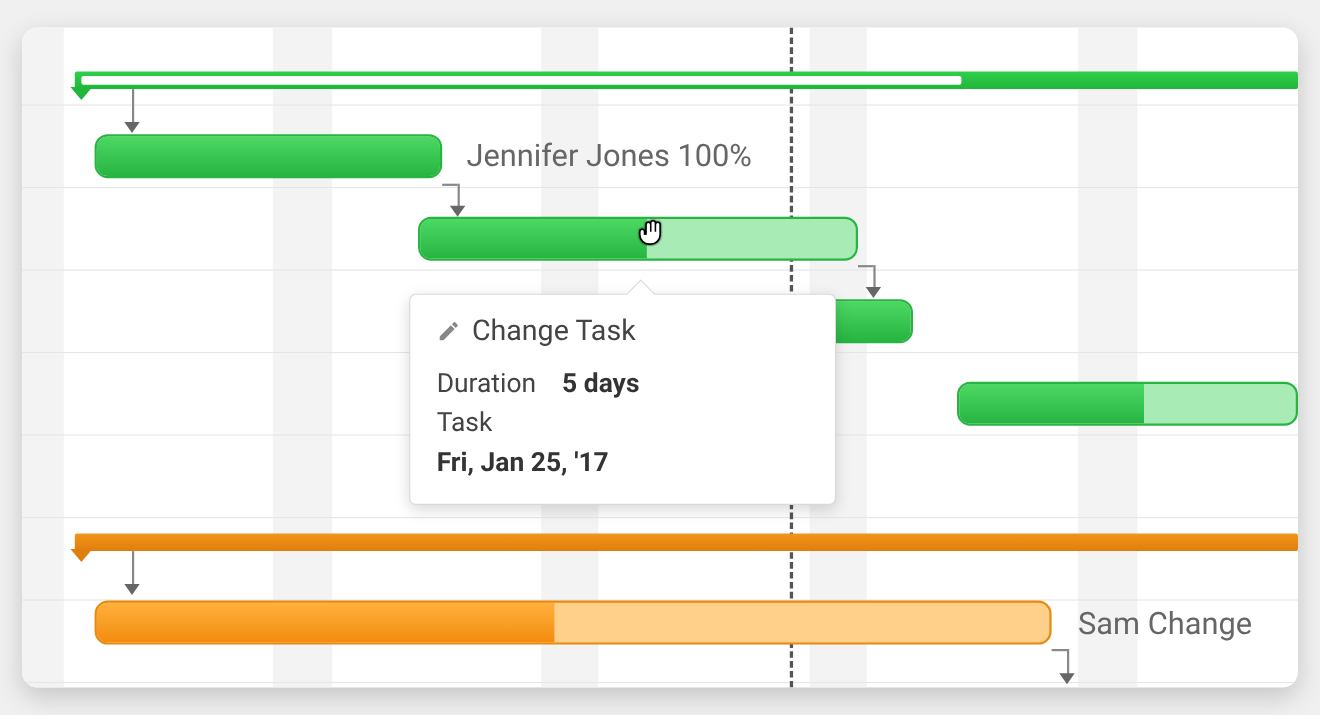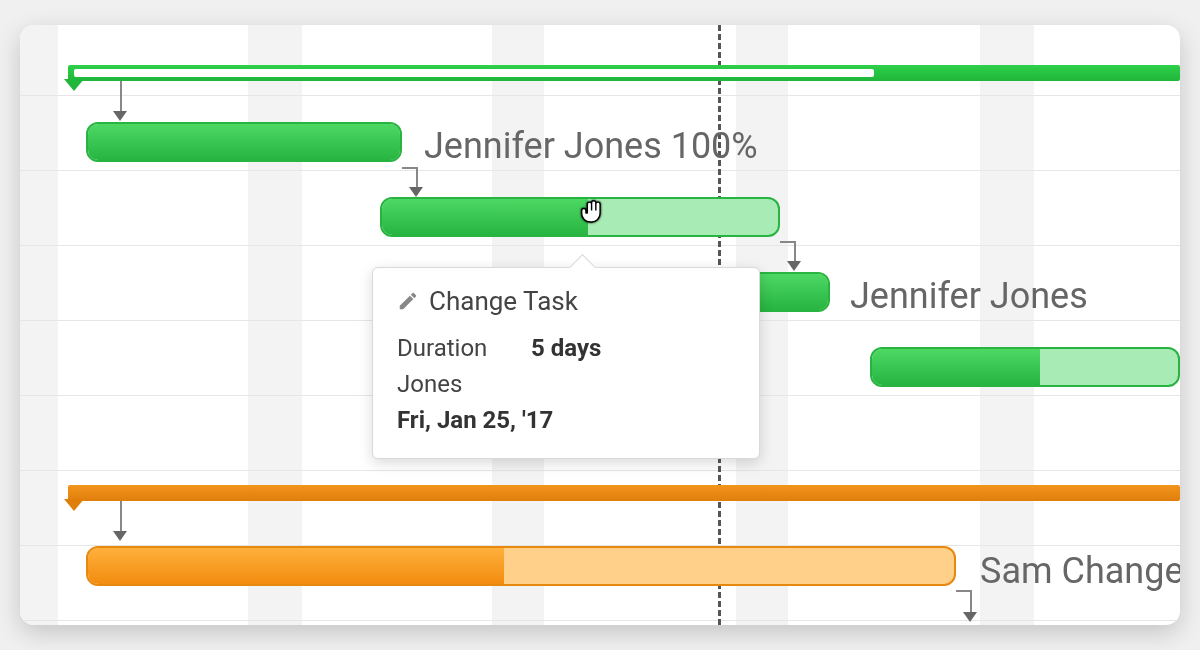--- a/index.html
+++ b/index.html
@@ -98,21 +98,21 @@
   .dep-arrow {
     position: absolute;
     width: 0; height: 0;
     border-left: 7px solid transparent;
     border-right: 7px solid transparent;
     border-top: 10px solid #666;
   }
   
   .bar-label {
     position: absolute;
-    font-size: 36px;
+    font-size: 28px;
     color: #666;
     white-space: nowrap;
   }
   
   .popover {
     position: absolute;
     background: #fff;
     border: 1px solid #d9d9d9;
     border-radius: 6px;
     box-shadow: 0 4px 14px rgba(0,0,0,0.15);
@@ -132,21 +132,21 @@
   .popover-title {
     display: flex;
     align-items: center;
     gap: 10px;
     font-size: 26px;
     color: #444;
     margin-bottom: 14px;
   }
   .popover-row {
     display: flex;
-    gap: 24px;
+    gap: 4px;
     font-size: 24px;
     color: #333;
     line-height: 1.5;
   }
   .popover-row .k { width: 110px; color: #444; font-weight: 400; }
   .popover-row .v { font-weight: 700; text-align: center; }
   
   .grab-cursor {
     position: absolute;
     font-size: 36px;
@@ -200,21 +200,20 @@
       <div class="task-fill green" style="width:52%"></div>
     </div>
 
     <div class="dep-h" style="left:760px;top:216px;width:14px"></div>
     <div class="dep-v" style="left:774px;top:216px;height:22px"></div>
     <div class="dep-arrow" style="left:767px;top:236px"></div>
 
     <div class="task-bar green" style="left:664px;top:247px;width:146px">
       <div class="task-fill green" style="width:100%"></div>
     </div>
-    <div class="bar-label" style="left:830px;top:250px">Jennifer Jones</div>
 
     <div class="task-bar green" style="left:850px;top:322px;width:310px">
       <div class="task-fill green" style="width:55%"></div>
     </div>
 
     <div class="summary-bar orange" style="left:48px;top:460px;width:1112px"></div>
     <div class="summary-tab orange" style="left:44px;top:474px"></div>
 
     <div class="dep-v" style="left:100px;top:476px;height:32px"></div>
     <div class="dep-arrow" style="left:93px;top:506px"></div>
@@ -241,21 +240,21 @@
               <path fill="#888" d="M3 17.25V21h3.75L17.81 9.94l-3.75-3.75L3 17.25zM20.71 7.04a1 1 0 000-1.41l-2.34-2.34a1 1 0 00-1.41 0l-1.83 1.83 3.75 3.75 1.83-1.83z"></path>
             </svg>
         </span>
         <span>Change Task</span>
       </div>
       <div class="popover-row">
         <span class="k">Duration</span>
         <span class="v">5 days</span>
       </div>
       <div class="popover-row">
-        <span class="k">Jones</span>
+        <span class="k">Task</span>
       </div>
       <div class="popover-row">
         <span class="v">Fri, Jan 25, '17</span>
       </div>
     </div>
 
   </div>
 </div>
 
 </body></html>

